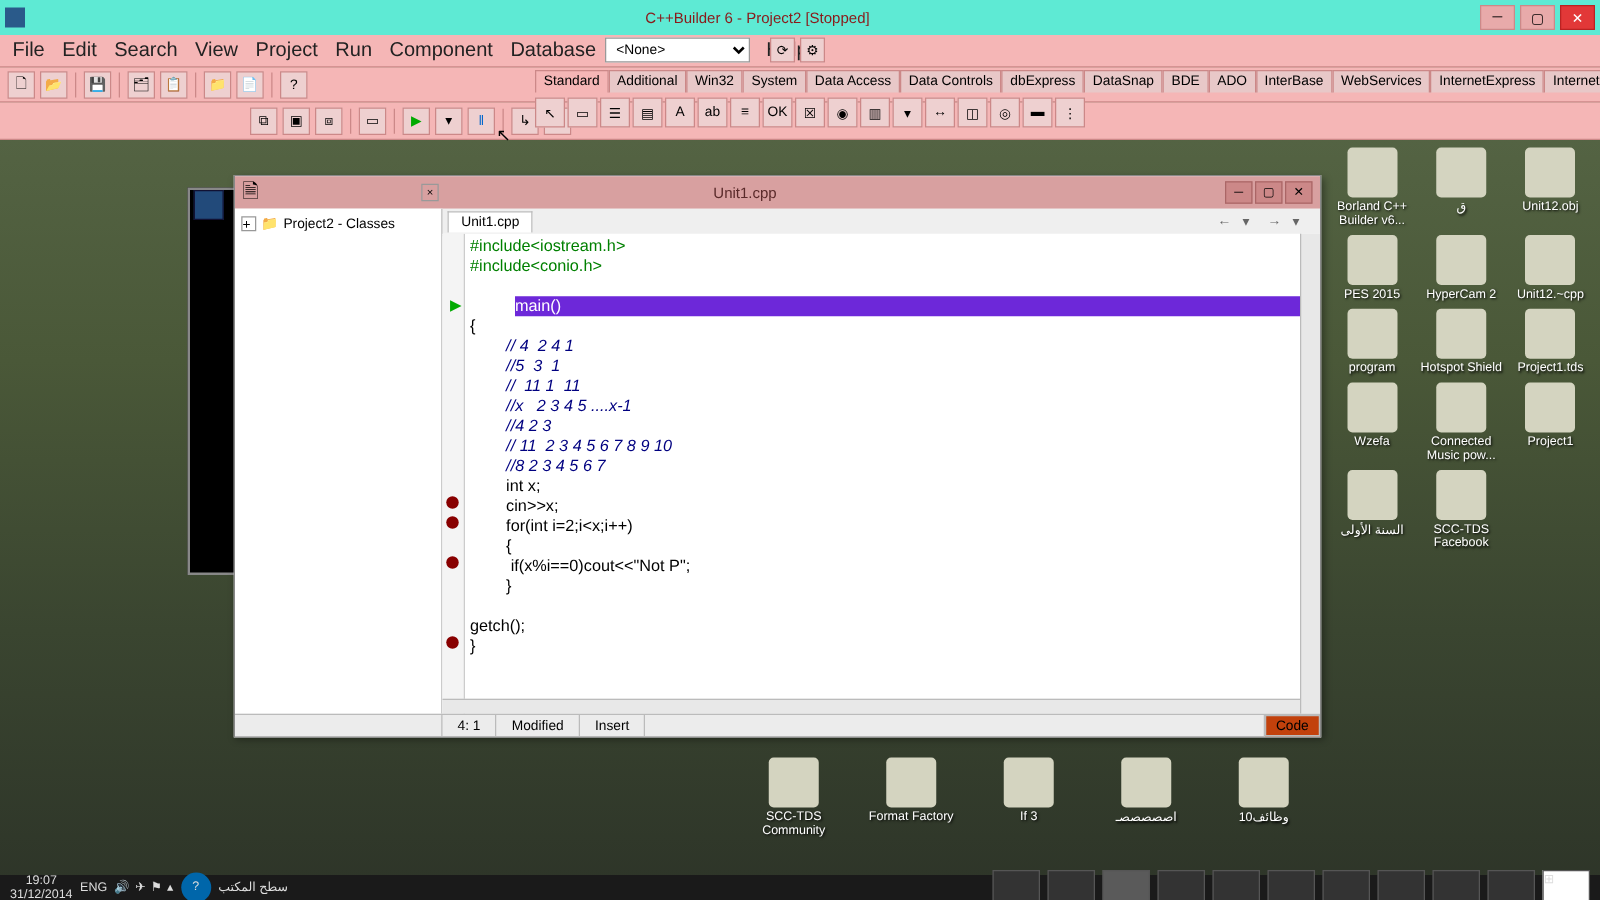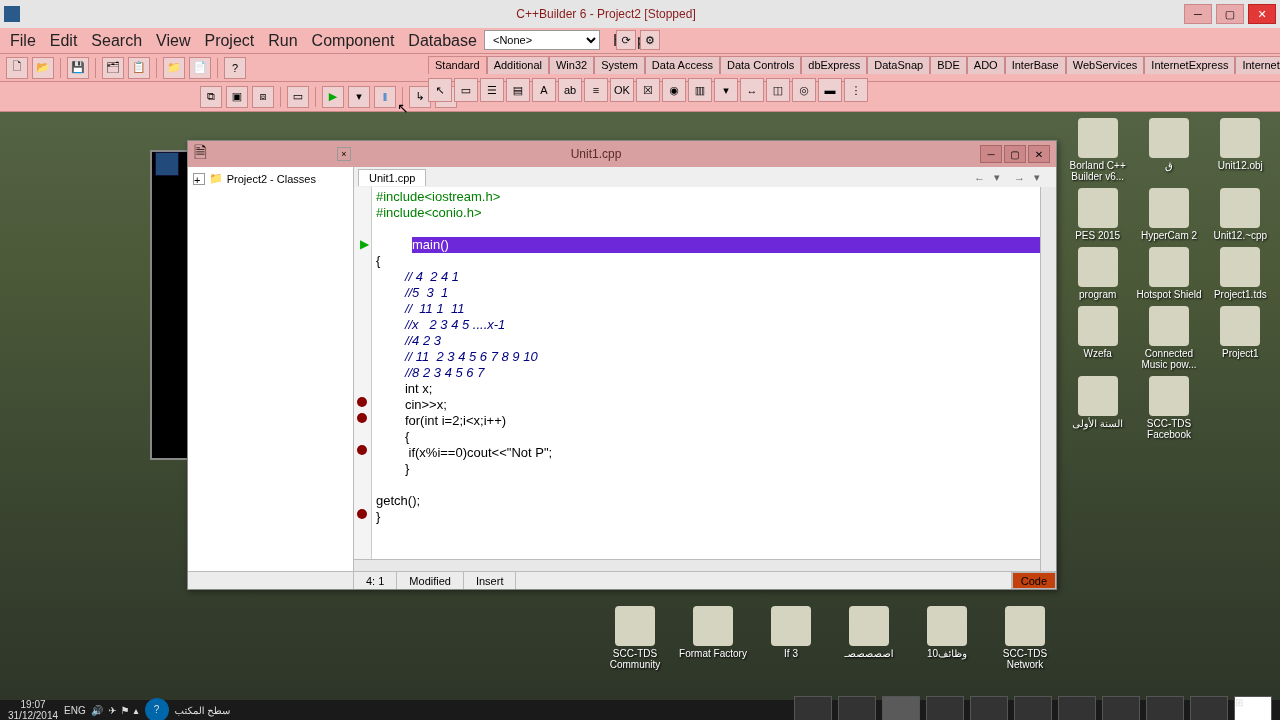--- a/index.html
+++ b/index.html
@@ -1,19 +1,19 @@
 <!DOCTYPE html>
 <html><head>
 <meta charset="utf-8">
 <style>
 * { margin:0; padding:0; box-sizing:border-box; font-family:Tahoma,Arial,sans-serif; }
 body { width:1280px; height:720px; overflow:hidden; background:linear-gradient(180deg,#5a6a4a 0%,#4a5838 40%,#3a4530 70%,#2d3428 100%); position:relative; }
 
 
-.titlebar { height:28px; background:#e5e5e5; display:flex; align-items:center; padding:0 4px; }
+.titlebar { height:28px; background:#5eead4; display:flex; align-items:center; padding:0 4px; }
 .titlebar-icon { width:16px; height:16px; background:#2a5a8a; margin-right:8px; }
 .titlebar-text { flex:1; text-align:center; color:#8a1a1a; font-size:12px; }
 .win-controls { display:flex; gap:4px; }
 .win-btn { width:28px; height:20px; background:#e8aaaa; border:1px solid #c88; display:flex; align-items:center; justify-content:center; font-size:11px; cursor:pointer; }
 .win-btn.close { background:#e23838; color:#fff; border-color:#b22; }
 
 
 .menubar { height:26px; background:#f5b6b6; display:flex; align-items:center; padding:0 4px; gap:2px; border-bottom:1px solid #c88; }
 .menu-item { padding:2px 6px; font-size:16px; color:#222; cursor:pointer; }
 .menu-select { position:absolute; left:484px; top:30px; width:116px; height:20px; background:#fff; border:1px solid #999; font-size:11px; padding:1px 4px; }
@@ -28,21 +28,21 @@
 .palette-tabs { position:absolute; left:428px; top:56px; display:flex; align-items:flex-end; gap:0; font-size:11px; }
 .ptab { padding:2px 6px 3px; background:#e8c8c8; border:1px solid #c88; border-bottom:none; cursor:pointer; white-space:nowrap; }
 .ptab.active { background:#f5b6b6; }
 .palette-comp { position:absolute; left:428px; top:78px; display:flex; gap:2px; }
 .palette-comp .tb-btn { width:24px; height:24px; }
 
 
 .desktop-icons { position:absolute; top:118px; right:6px; width:210px; display:grid; grid-template-columns:repeat(3,1fr); gap:6px 4px; }
 .desk-icon { text-align:center; color:#fff; font-size:10px; text-shadow:1px 1px 2px #000; }
 .desk-icon .ibox { width:40px; height:40px; margin:0 auto 2px; background:#d4d4c0; border-radius:4px; }
-.bottom-icons { position:absolute; bottom:50px; left:600px; right:5px; display:flex; gap:8px; flex-wrap:wrap; }
+.bottom-icons { position:absolute; bottom:50px; left:600px; right:5px; display:flex; gap:24px; flex-wrap:wrap; }
 
 
 .editor-window { position:absolute; left:187px; top:140px; width:870px; height:450px; background:#fff; border:1px solid #888; box-shadow:2px 2px 6px rgba(0,0,0,.4); }
 .editor-title { height:26px; background:#d8a0a0; display:flex; align-items:center; padding:0 6px; }
 .editor-title .gap { width:20px; }
 .editor-title-text { flex:1; text-align:center; color:#5a2a2a; font-size:12px; }
 .ed-ctrl { width:22px; height:18px; background:#c88; border:1px solid #a66; display:inline-flex; align-items:center; justify-content:center; font-size:10px; margin-left:2px; cursor:pointer; }
 .editor-tabs { height:22px; background:#efefef; border-bottom:1px solid #bbb; display:flex; align-items:center; padding-left:170px; }
 .etab { padding:2px 10px; background:#fff; border:1px solid #bbb; border-bottom:none; font-size:11px; }
 .editor-nav { position:absolute; right:6px; top:30px; display:flex; gap:4px; }
@@ -271,21 +271,20 @@
   <div class="desk-icon"><div class="ibox"></div><span>السنة الأولى</span></div>
   <div class="desk-icon"><div class="ibox"></div><span>SCC-TDS Facebook</span></div>
 </div>
 
 <div class="bottom-icons">
   <div class="desk-icon" style="width:70px"><div class="ibox"></div><span>SCC-TDS Community</span></div>
   <div class="desk-icon" style="width:70px"><div class="ibox"></div><span>Format Factory</span></div>
   <div class="desk-icon" style="width:70px"><div class="ibox"></div><span>If 3</span></div>
   <div class="desk-icon" style="width:70px"><div class="ibox"></div><span>اصصصصصـ</span></div>
   <div class="desk-icon" style="width:70px"><div class="ibox"></div><span>10وظائف</span></div>
-  <div class="desk-icon" style="width:70px"><div class="ibox"></div><span>SCC-TDS Network</span></div>
 </div>
 
 <div class="taskbar">
   <div class="tb-time">
     <span>19:07</span>
     <span>31/12/2014</span>
   </div>
   <span>ENG</span>
   <div class="tb-group">
     <span>🔊</span>

